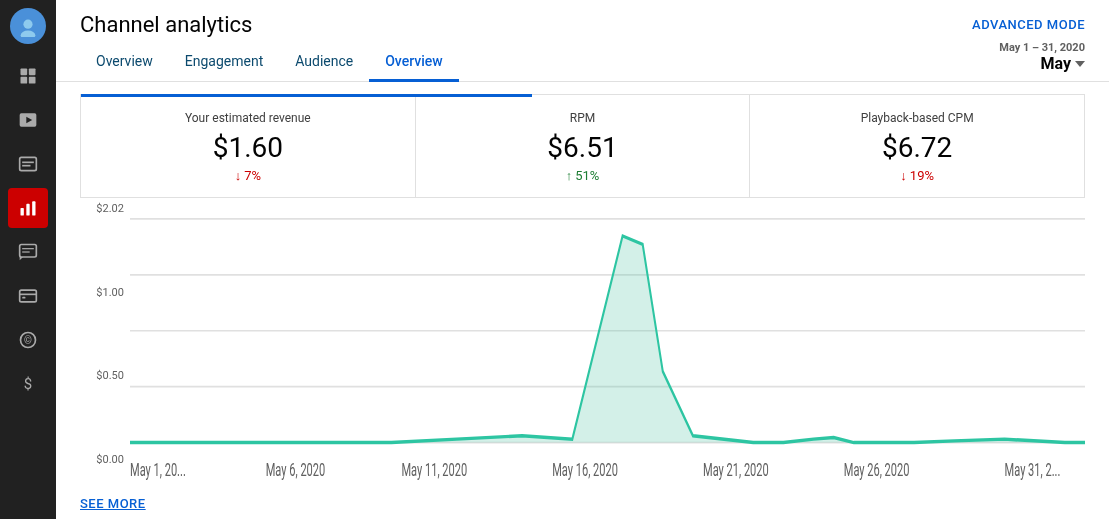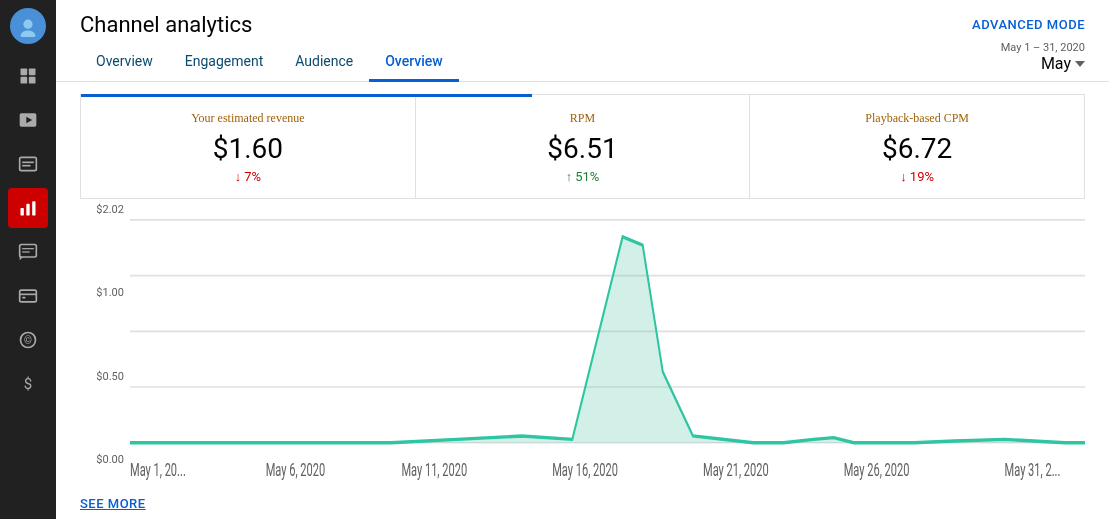--- a/index.html
+++ b/index.html
@@ -99,20 +99,21 @@
       font-weight: 500;
     }
 
     
     .date-selector {
       display: flex;
       flex-direction: column;
       align-items: flex-end;
       padding-bottom: 8px;
       cursor: pointer;
+      font-weight: bold;
     }
     .date-range-label {
       font-size: 11px;
       color: #606060;
     }
     .date-value {
       font-size: 16px;
       color: #030303;
       display: flex;
       align-items: center;
@@ -156,24 +157,23 @@
       flex: 1;
       padding: 16px 20px 14px;
       display: flex;
       flex-direction: column;
       align-items: center;
       border-right: 1px solid #e0e0e0;
     }
     .metric-card:last-child { border-right: none; }
     .metric-label {
       font-size: 12px;
-      color: #a16207;
+      color: #404040;
       margin-bottom: 6px;
       text-align: center;
-      font-family: Liberation Serif, serif;
     }
     .metric-value {
       font-size: 28px;
       font-weight: 400;
       color: #030303;
       margin-bottom: 4px;
     }
     .metric-change {
       font-size: 13px;
       display: flex;

